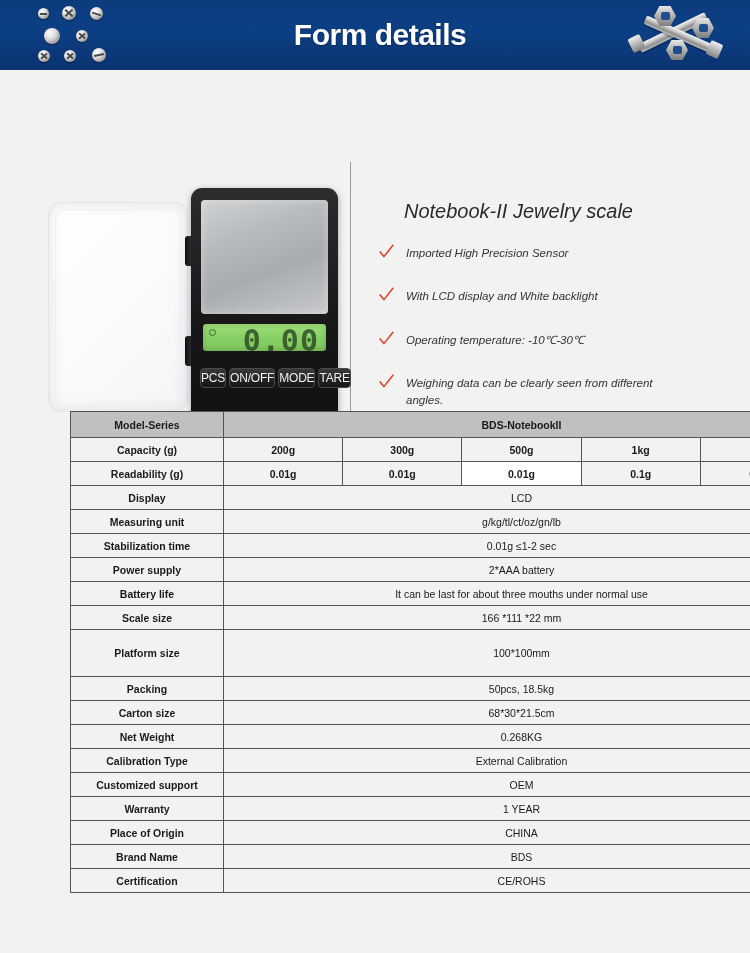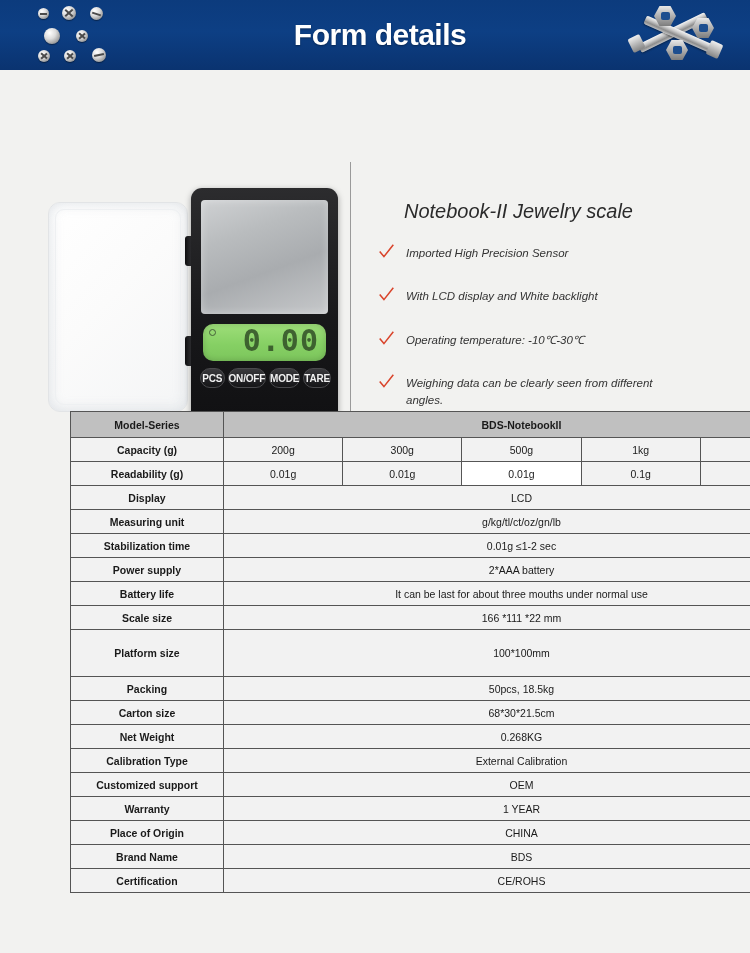--- a/index.html
+++ b/index.html
@@ -114,23 +114,23 @@
   }
   .hinge.h1{top:48px;}
   .hinge.h2{top:148px;}
   .platform{
     position:absolute;left:10px;top:12px;width:127px;height:114px;
     background:linear-gradient(160deg,#cfd1d3 0%,#b9bcbe 30%,#a9acaf 60%,#c6c8ca 100%);
     border-radius:4px;
     box-shadow:inset 0 0 8px rgba(255,255,255,.35);
   }
   .lcd{
-    position:absolute;left:12px;top:136px;width:123px;height:37px;
+    position:absolute;left:12px;top:136px;width:123px;height:27px;
     background:linear-gradient(180deg,#9ede79 0%,#86d064 55%,#7cc55c 100%);
-    border-radius:10px;
+    border-radius:3px;
     box-shadow:inset 0 0 6px rgba(0,0,0,.18);
     overflow:hidden;
   }
   .lcd-value{
     position:absolute;right:7px;top:-1px;
     font-family:"DejaVu Sans Mono", monospace;
     font-size:30px;font-weight:bold;
     color:#2e4a24;opacity:.82;
     letter-spacing:1px;
     line-height:36px;
@@ -140,23 +140,23 @@
     border:1px solid #45613a;border-radius:50%;
   }
   .btnrow{
     position:absolute;left:9px;top:180px;width:131px;
     display:flex;gap:3px;
   }
   .sbtn{
     flex:1;height:18px;
     background:linear-gradient(180deg,#3a3a3d 0%,#222225 60%,#161618 100%);
     border:1px solid #4a4a4d;
-    border-radius:10px;
+    border-radius:4px;
     display:flex;align-items:center;justify-content:center;
-    font-size:10px;font-weight:bold;color:#f0f0f0;
+    font-size:12px;font-weight:normal;color:#f0f0f0;
     letter-spacing:-0.2px;
   }
 
   
   .features{position:absolute;left:378px;top:130px;width:340px;font-style:italic;}
   .feat-title{
     font-size:20px;color:#2b2b2b;margin:0 0 22px 26px;font-weight:normal;
   }
   .feat{
     position:relative;
@@ -184,21 +184,21 @@
     font-size:10.5px;
     text-align:center;
     vertical-align:middle;
     background:#f2f2f2;
     padding:0;
     height:23px;
     color:#1a1a1a;
   }
   .spec td.label{width:152px;font-weight:bold;}
   .spec tr.head td{background:#c0c0c0;font-weight:bold;height:25px;}
-  .spec td.val{font-weight:normal;}
+  .spec td.val{font-weight:bold;}
   .spec td.hl{background:#ffffff;}
   .spec tr.tall td{height:46px;}
 </style>
 </head>
 <body>
 
 <div class="banner">
 
   <div class="screws-left">
     <div class="screw" style="left:0px;top:4px;width:11px;height:11px;">

